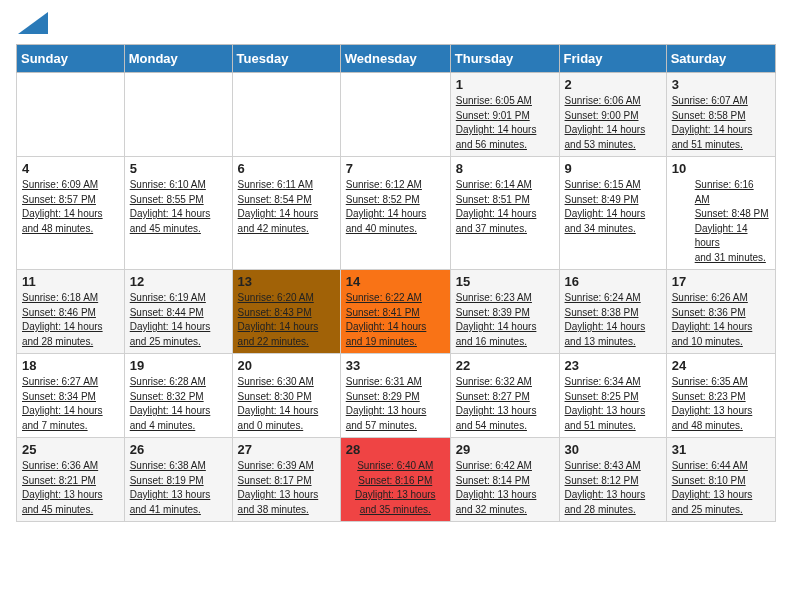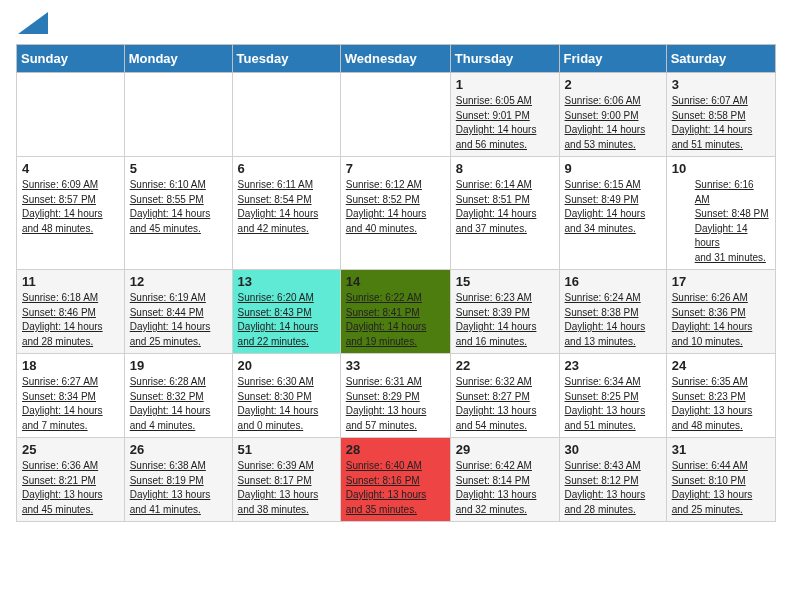--- a/index.html
+++ b/index.html
@@ -202,28 +202,28 @@
 Daylight: 14 hours
 and 28 minutes.</div>
         </td>
         <td style="background: rgb(245, 245, 245);">
           <span class="day-number">12</span>
           <div class="day-info" style="white-space: pre-line;">Sunrise: 6:19 AM
 Sunset: 8:44 PM
 Daylight: 14 hours
 and 25 minutes.</div>
         </td>
-        <td style="background: #5eead4;">
+        <td style="background: #a16207;">
           <span class="day-number">13</span>
           <div class="day-info" style="white-space: pre-line;">Sunrise: 6:20 AM
 Sunset: 8:43 PM
 Daylight: 14 hours
 and 22 minutes.</div>
         </td>
-        <td style="background: #4d7c0f;">
+        <td style="background: #f97316;">
           <span class="day-number">14</span>
           <div class="day-info" style="white-space: pre-line;">Sunrise: 6:22 AM
 Sunset: 8:41 PM
 Daylight: 14 hours
 and 19 minutes.</div>
         </td>
         <td style="background: rgb(245, 245, 245);">
           <span class="day-number">15</span>
           <div class="day-info" style="white-space: pre-line;">Sunrise: 6:23 AM
 Sunset: 8:39 PM
@@ -305,29 +305,29 @@
 and 45 minutes.</div>
         </td>
         <td style="background: rgb(245, 245, 245);">
           <span class="day-number">26</span>
           <div class="day-info" style="white-space: pre-line;">Sunrise: 6:38 AM
 Sunset: 8:19 PM
 Daylight: 13 hours
 and 41 minutes.</div>
         </td>
         <td style="background: rgb(245, 245, 245);">
-          <span class="day-number">51</span>
+          <span class="day-number">27</span>
           <div class="day-info" style="white-space: pre-line;">Sunrise: 6:39 AM
 Sunset: 8:17 PM
 Daylight: 13 hours
 and 38 minutes.</div>
         </td>
         <td style="background: #ef4444;">
           <span class="day-number">28</span>
-          <div class="day-info" style="white-space: pre-line;">Sunrise: 6:40 AM
+          <div class="day-info" style="white-space: pre-line; text-align: center;">Sunrise: 6:40 AM
 Sunset: 8:16 PM
 Daylight: 13 hours
 and 35 minutes.</div>
         </td>
         <td style="background: rgb(245, 245, 245);">
           <span class="day-number">29</span>
           <div class="day-info" style="white-space: pre-line;">Sunrise: 6:42 AM
 Sunset: 8:14 PM
 Daylight: 13 hours
 and 32 minutes.</div>

